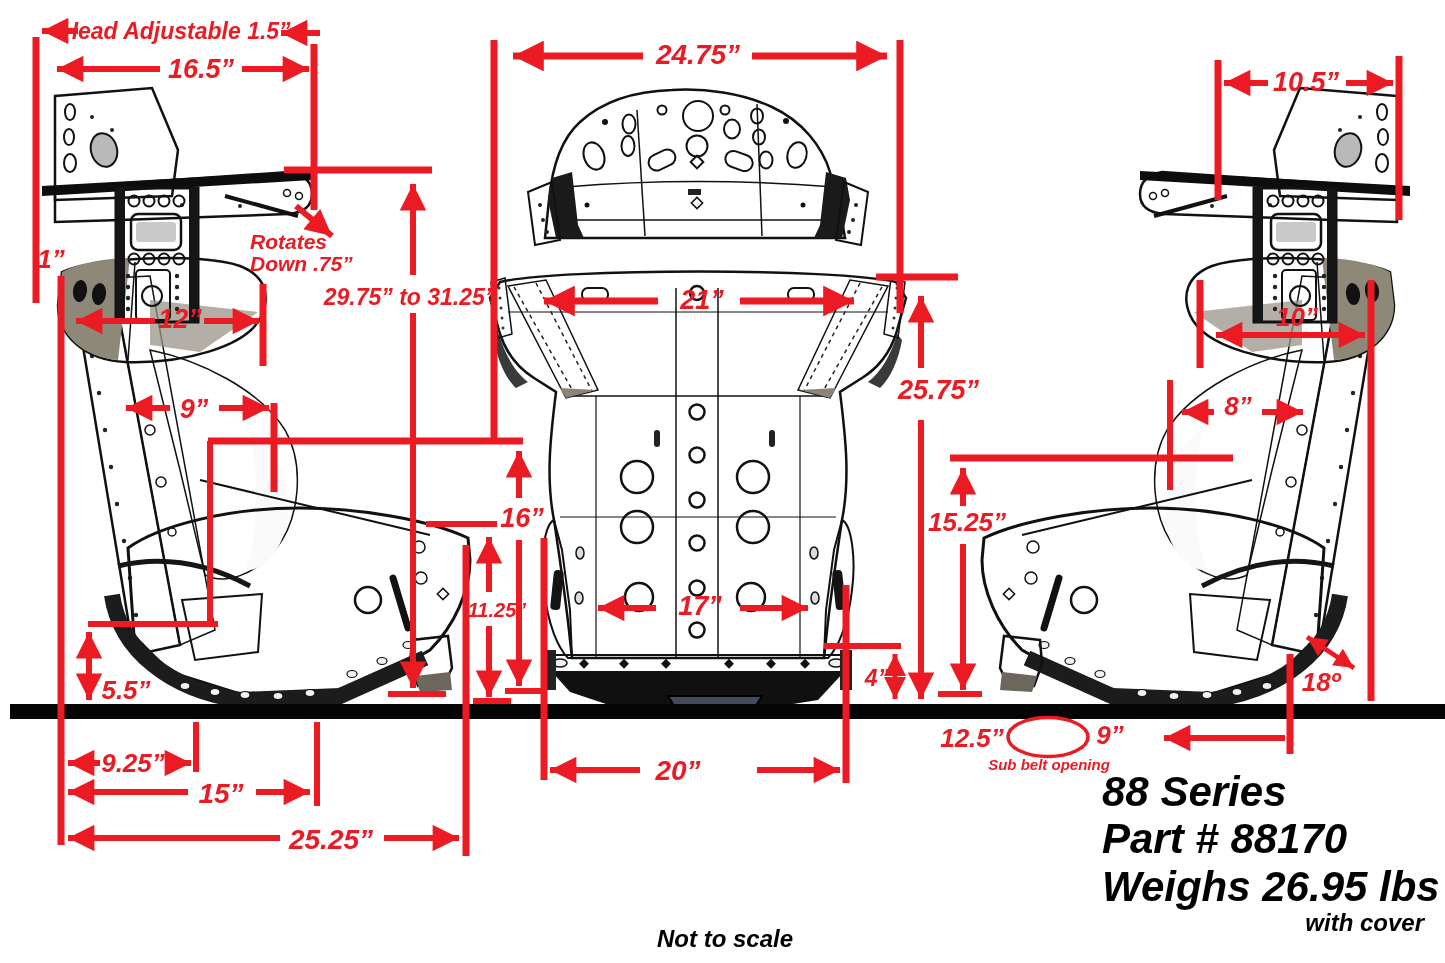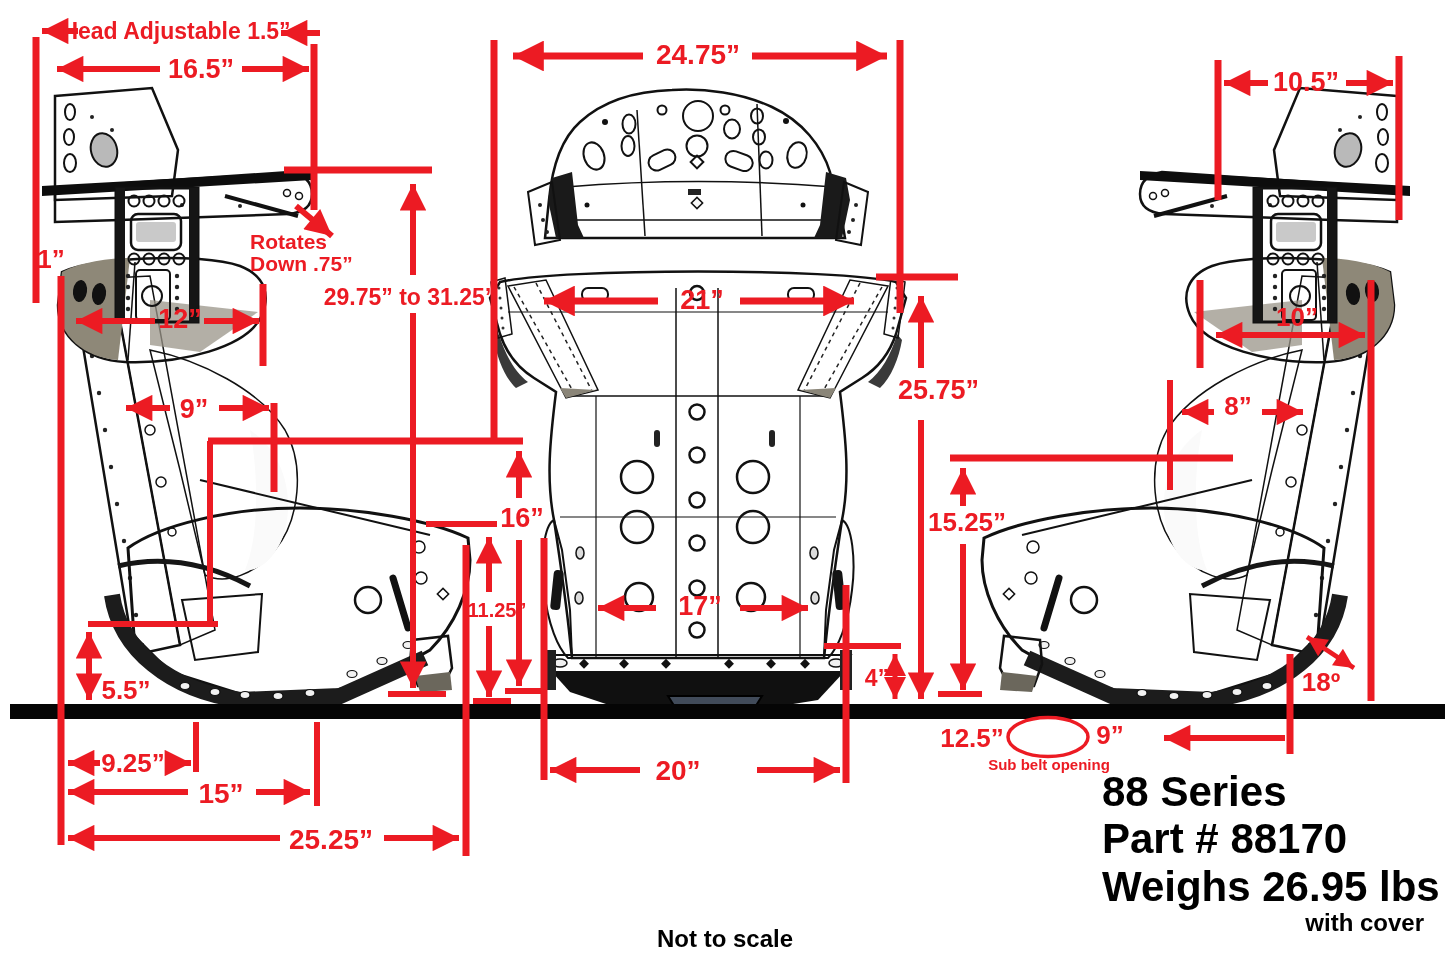--- a/index.html
+++ b/index.html
@@ -1,17 +1,17 @@
 <!DOCTYPE html>
 <html><head>
 <meta charset="utf-8">
 <style>
   html,body{margin:0;padding:0;background:#ffffff;}
   .canvas{position:relative;width:1445px;height:952px;background:#ffffff;overflow:hidden;
-          font-family:"Liberation Sans",sans-serif;}
+          font-family:"Liberation Sans",sans-serif;font-style:italic;}
   svg{position:absolute;left:0;top:0;}
   text{font-family:"Liberation Sans",sans-serif;font-weight:bold;}
   .dim{fill:#EC1B23;}
   .blk{fill:#000000;}
   .shaft{stroke:#EC1B23;fill:none;}
   .ln{stroke:#111;fill:none;}
 </style>
 </head>
 <body>
 

